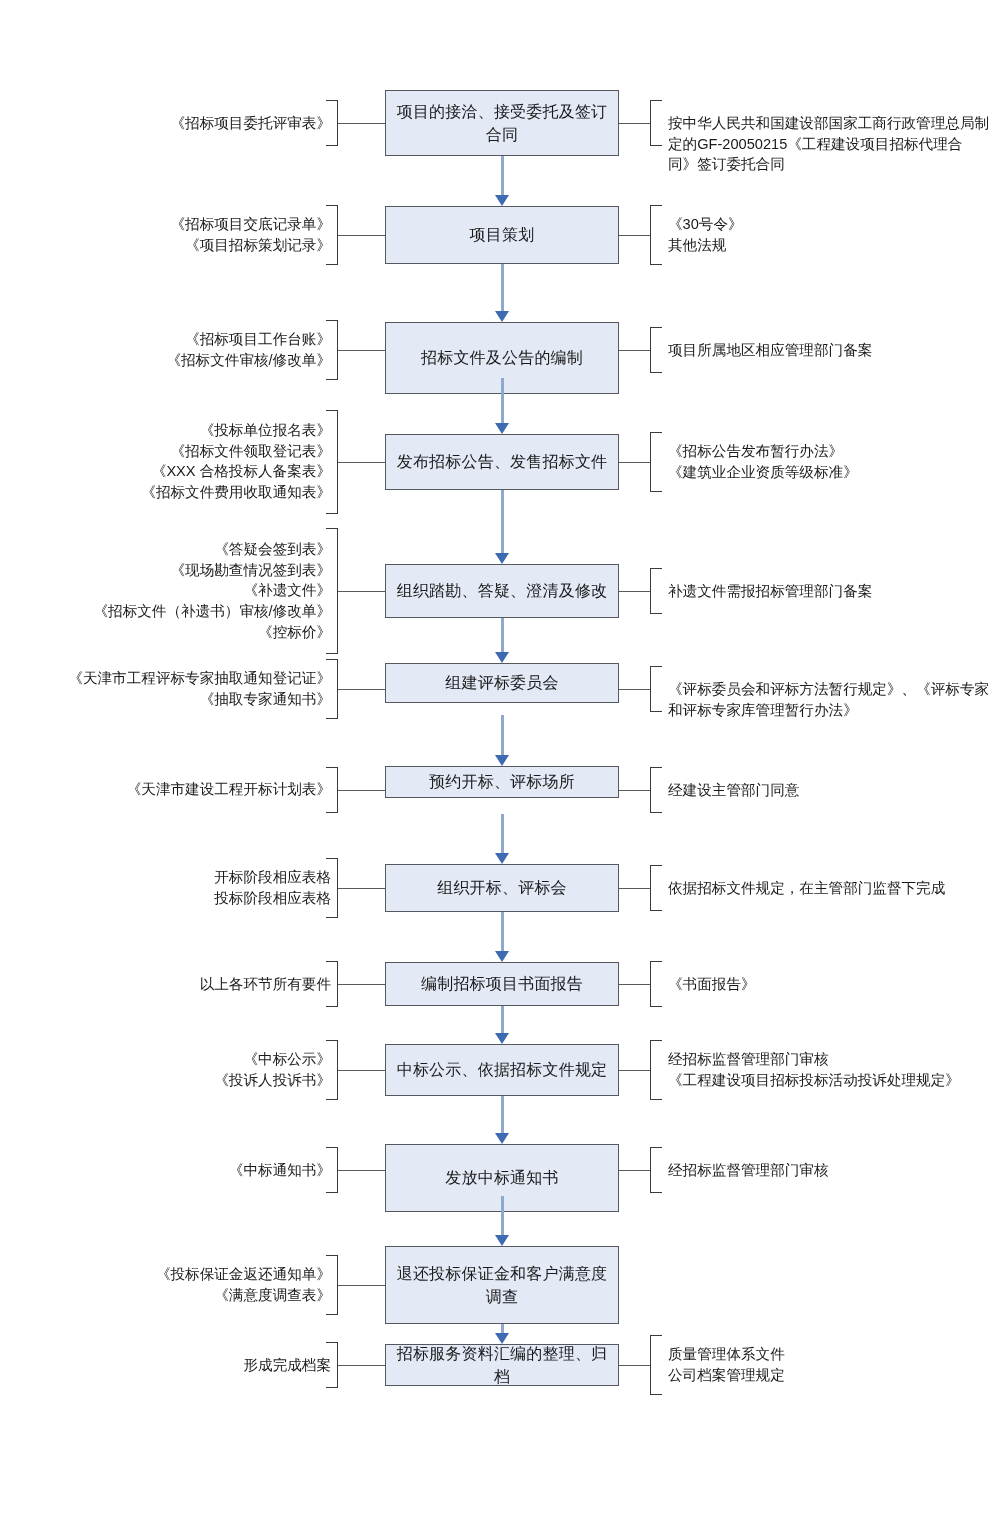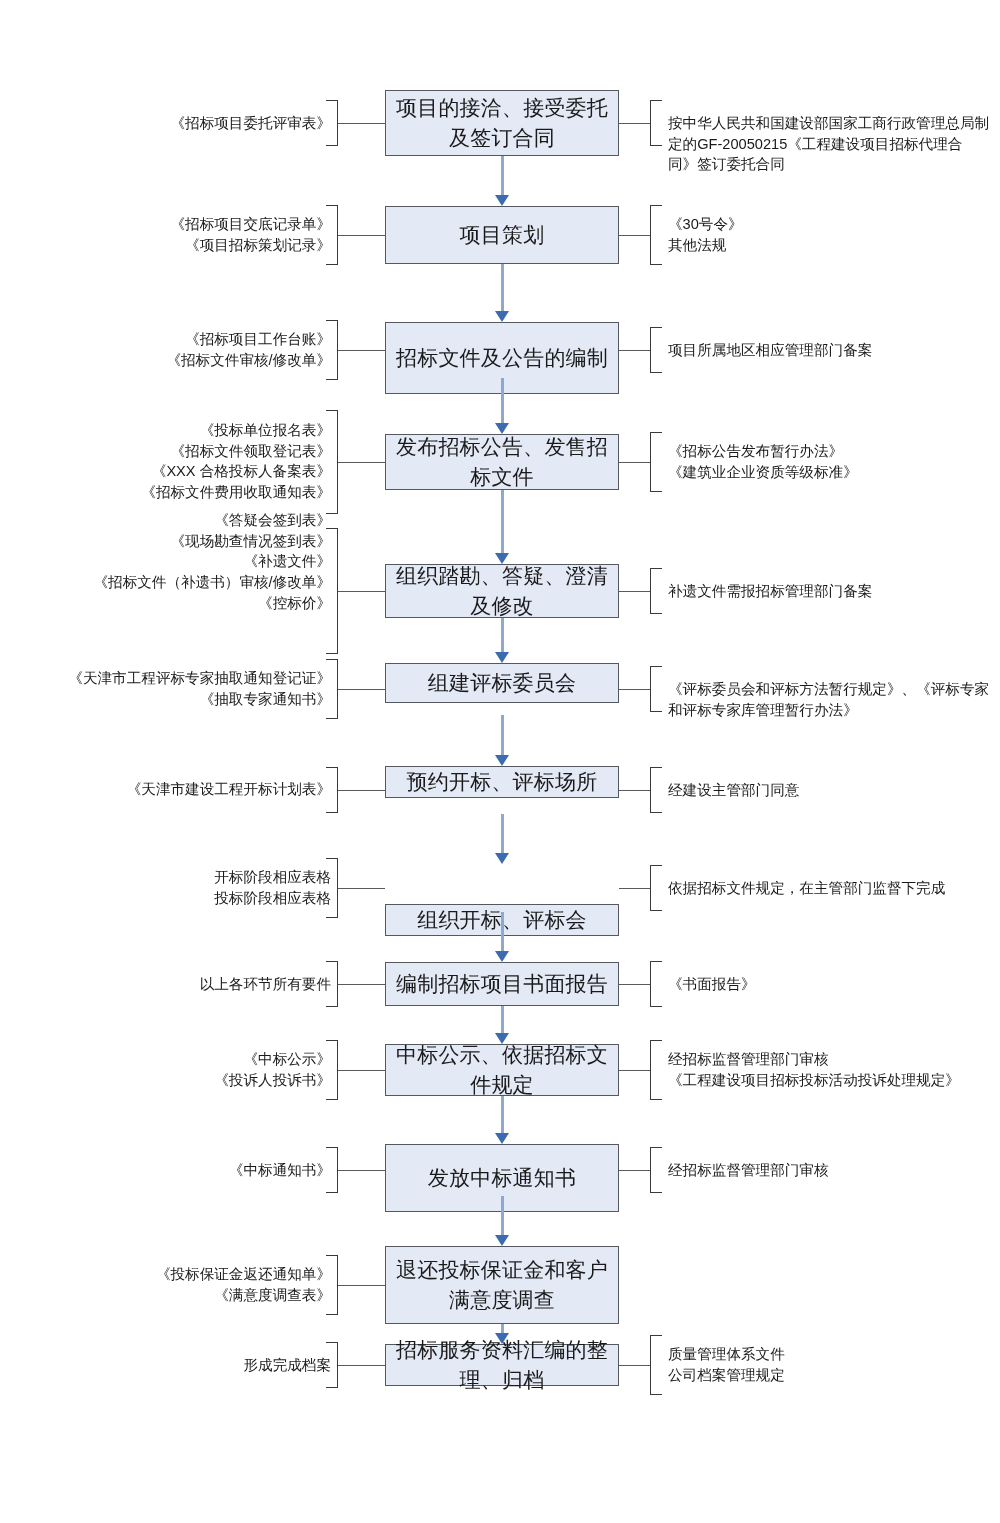--- a/index.html
+++ b/index.html
@@ -18,21 +18,21 @@
     position:absolute;
     left:385px;
     width:234px;
     box-sizing:border-box;
     background:#e4e9f6;
     border:1.6px solid #55585e;
     display:flex;
     align-items:center;
     justify-content:center;
     text-align:center;
-    font-size:21px;
+    font-size:16px;
     line-height:1.45;
     letter-spacing:0.2px;
     padding:2px 6px;
   }
 
   
   .note-left{
     position:absolute;
     right:calc(100% - 338px);
     text-align:right;
@@ -147,21 +147,21 @@
     <div class="bracket bracket-right" style="top: 432px; height: 60px;"></div>
     <div class="note-right" style="top: 441px;">《招标公告发布暂行办法》
 《建筑业企业资质等级标准》</div>
     <div class="stem stem-right" style="top: 462px;"></div>
     <div class="arrow" style="top: 490px; height: 74px; width: 2.6px;">
       <div class="shaft" style="height: 64px;"></div>
       <div class="head" style="top: 63px;"></div>
     </div>
     <div class="node" style="top: 564px; height: 54px;">组织踏勘、答疑、澄清及修改</div>
     <div class="bracket bracket-left" style="top: 528px; height: 126px;"></div>
-    <div class="note-left" style="top: 510px;">《答疑会签到表》
+    <div class="note-left" style="top: 539px;">《答疑会签到表》
 《现场勘查情况签到表》
 《补遗文件》
 《招标文件（补遗书）审核/修改单》
 《控标价》</div>
     <div class="stem stem-left" style="top: 591px;"></div>
     <div class="bracket bracket-right" style="top: 568px; height: 46px;"></div>
     <div class="note-right" style="top: 581px;">补遗文件需报招标管理部门备案</div>
     <div class="stem stem-right" style="top: 591px;"></div>
     <div class="arrow" style="top: 618px; height: 45px; width: 2.6px;">
       <div class="shaft" style="height: 35px;"></div>
@@ -183,21 +183,21 @@
     <div class="bracket bracket-left" style="top: 767px; height: 46px;"></div>
     <div class="note-left" style="top: 780px; font-family: Liberation Mono, monospace;">《天津市建设工程开标计划表》</div>
     <div class="stem stem-left" style="top: 790px;"></div>
     <div class="bracket bracket-right" style="top: 767px; height: 46px;"></div>
     <div class="note-right" style="top: 780px;">经建设主管部门同意</div>
     <div class="stem stem-right" style="top: 790px;"></div>
     <div class="arrow" style="top: 814px; height: 50px; width: 2.6px;">
       <div class="shaft" style="height: 40px;"></div>
       <div class="head" style="top: 39px;"></div>
     </div>
-    <div class="node" style="top: 864px; height: 32px; margin-top: 40px;">组织开标、评标会</div>
+    <div class="node" style="top: 864px; height: 48px;">组织开标、评标会</div>
     <div class="bracket bracket-left" style="top: 858px; height: 60px;"></div>
     <div class="note-left" style="top: 867px;">开标阶段相应表格
 投标阶段相应表格</div>
     <div class="stem stem-left" style="top: 888px;"></div>
     <div class="bracket bracket-right" style="top: 865px; height: 46px;"></div>
     <div class="note-right" style="top: 878px;">依据招标文件规定，在主管部门监督下完成</div>
     <div class="stem stem-right" style="top: 888px;"></div>
     <div class="arrow" style="top: 912px; height: 50px; width: 2.6px;">
       <div class="shaft" style="height: 40px;"></div>
       <div class="head" style="top: 39px;"></div>

